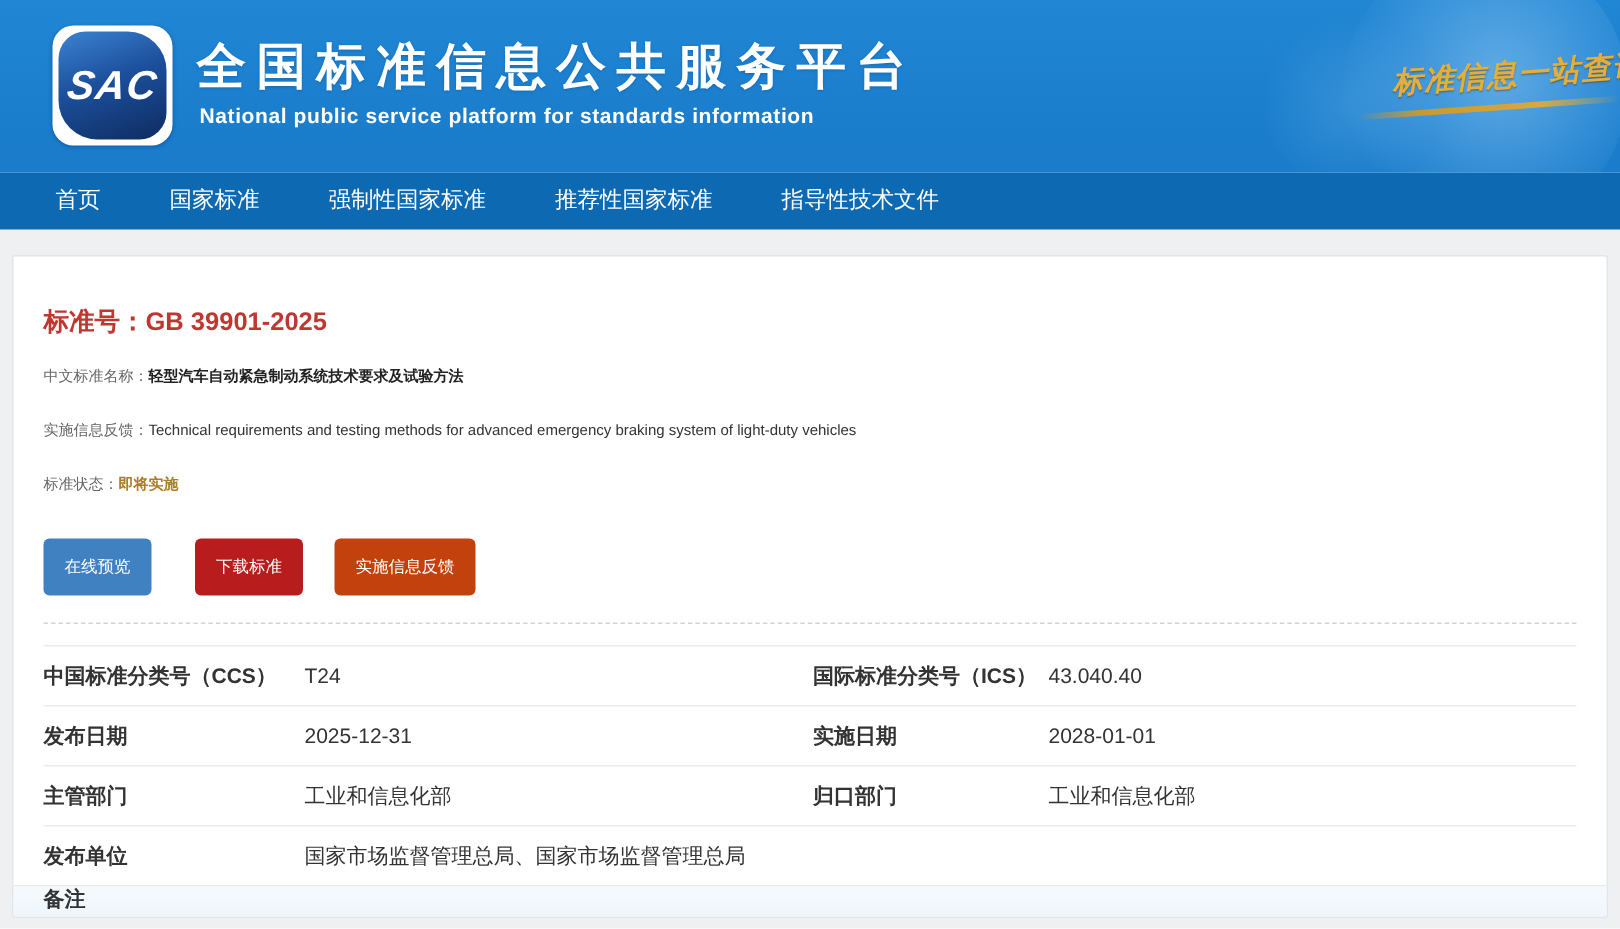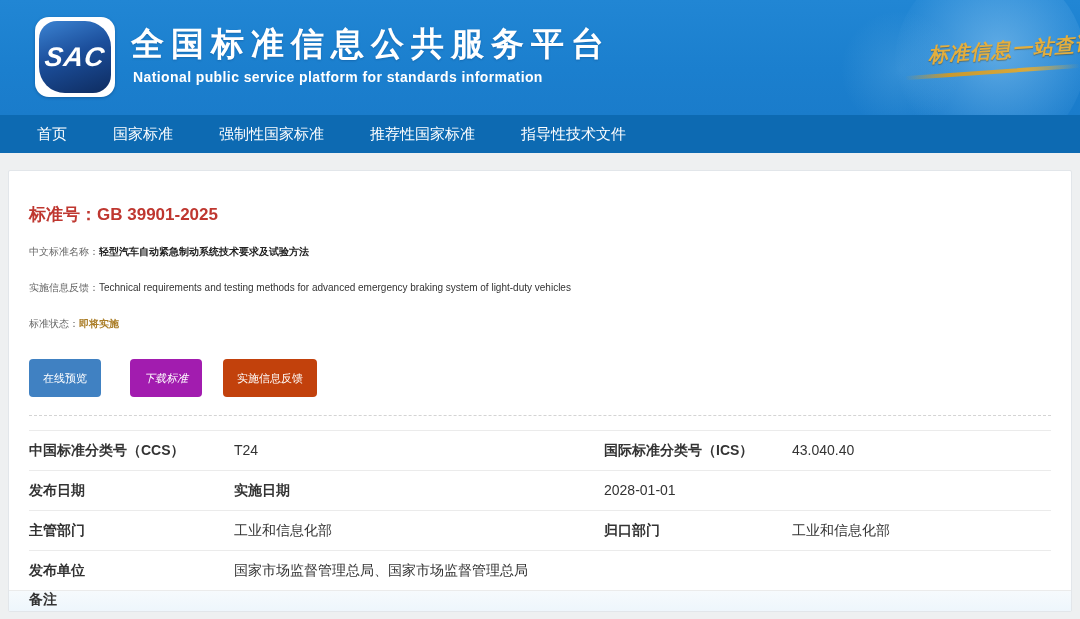--- a/index.html
+++ b/index.html
@@ -76,29 +76,29 @@
   .meta-value-bold { color:#222; font-weight:bold; }
   .meta-value { color:#333; }
   .status-value { color:#ab7e28; font-weight:bold; }
 
   .btn-row { margin-top:25px; display:flex; align-items:center; }
   .btn {
     height:38px; padding:0 14px; border:none; border-radius:4px; color:#fff;
     font-size:11px; font-family:inherit; cursor:pointer; line-height:27px; white-space:nowrap;
   }
   .btn-blue { background:#4081c2; margin-right:29px; }
-  .btn-orange { background:#a21caf; margin-right:21px;font-style:italic; }
+  .btn-orange { background:#b91c1c; margin-right:21px; }
   .btn-green { background:#c2410c; }
 
   .dashed { margin-top:18px; border-top:1px dashed #d4d4d4; }
 
   .dtable { margin-top:14px; display:flex; flex-direction:column; flex:1; }
   .trow {
     display:grid; grid-template-columns:174px 339px 157px 1fr;
-    border-top:1px solid #ebebeb; padding:11px 0; font-size:14px; line-height:17px;gap:31px;
+    border-top:1px solid #ebebeb; padding:11px 0; font-size:14px; line-height:17px;
   }
   .trow-span { display:grid; grid-template-columns:174px 1fr; }
   .tlabel { font-weight:bold; color:#333; }
   .tvalue { color:#333; }
   .trow-remark {
     margin:0 -20px; padding:0 20px; flex:1;
     background:linear-gradient(180deg,#f6fafd 0%, #eef6fc 100%);
     grid-template-columns:174px 1fr;
     border-top:1px solid #ebebeb; display:grid; font-size:14px; line-height:17px;
   }
@@ -159,20 +159,21 @@
 
       <div class="trow">
         <span class="tlabel">中国标准分类号（CCS）</span>
         <span class="tvalue">T24</span>
         <span class="tlabel">国际标准分类号（ICS）</span>
         <span class="tvalue">43.040.40</span>
       </div>
 
       <div class="trow">
         <span class="tlabel">发布日期</span>
+        <span class="tvalue">2025-12-31</span>
         <span class="tlabel">实施日期</span>
         <span class="tvalue">2028-01-01</span>
       </div>
 
       <div class="trow">
         <span class="tlabel">主管部门</span>
         <span class="tvalue">工业和信息化部</span>
         <span class="tlabel">归口部门</span>
         <span class="tvalue">工业和信息化部</span>
       </div>

